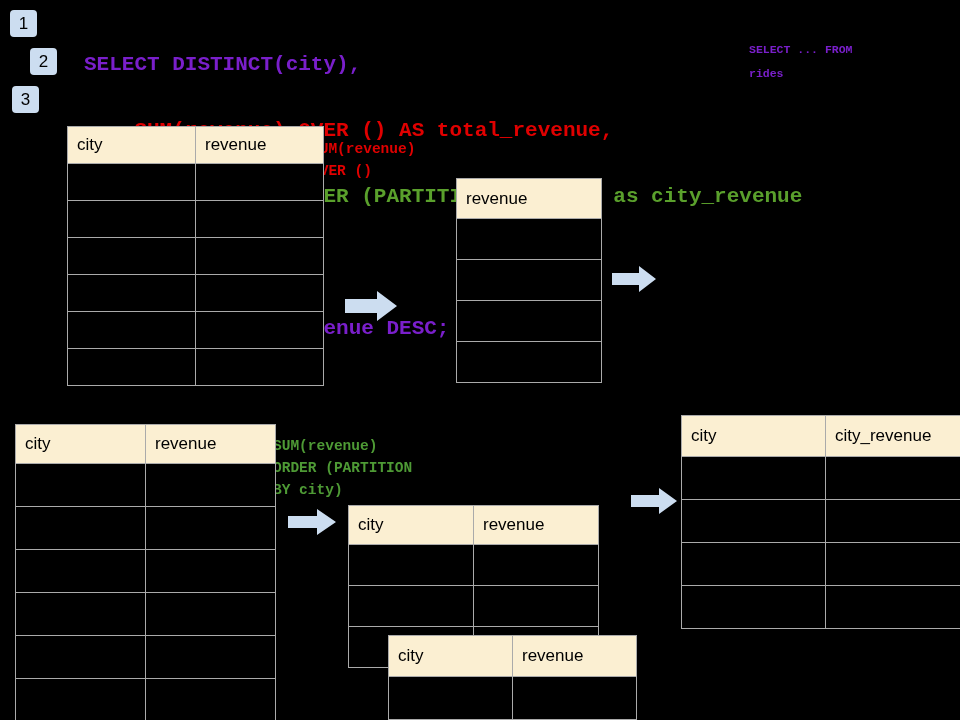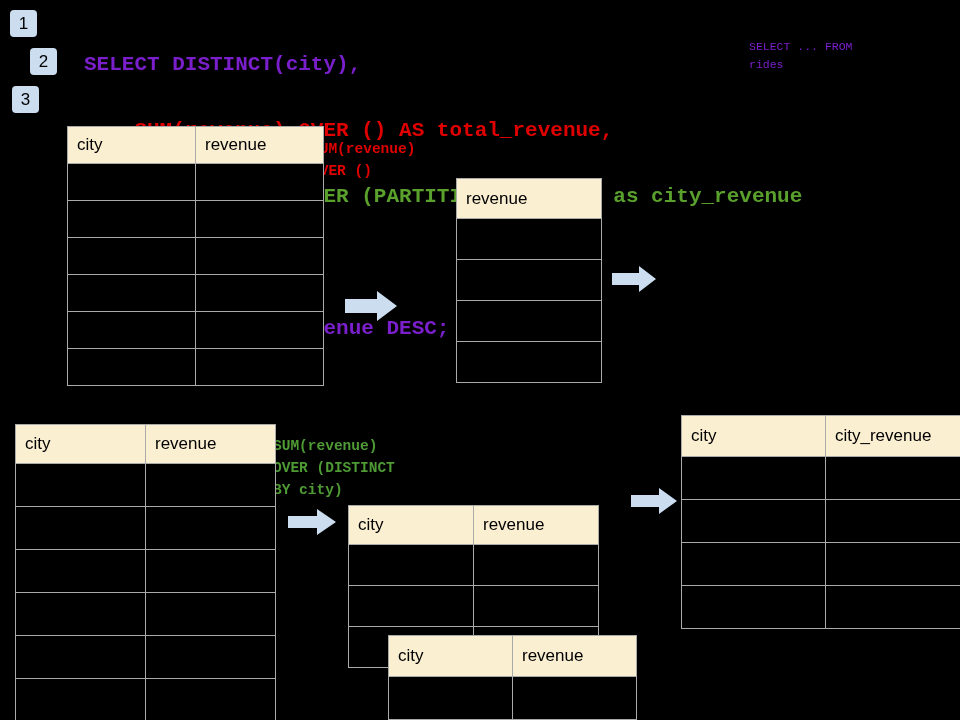--- a/index.html
+++ b/index.html
@@ -33,22 +33,22 @@
   .c-red    { color: #E00000; }
   .c-green  { color: #5AA02C; }
 
   
   .side-note {
     position: absolute;
     left: 749px;
     top: 38px;
     font-family: "Liberation Mono", "DejaVu Sans Mono", monospace;
     font-size: 11.5px;
-    line-height: 18px;
-    font-weight: normal;
+    line-height: 24px;
+    font-weight: bold;
     color: #7A1FCB;
     white-space: pre;
   }
 
   
   .badge {
     position: absolute;
     background: #CCDDF0;
     color: #000000;
     border-radius: 4px;
@@ -115,21 +115,21 @@
 rides</div>
 
   <div class="badge" style="left:10px; top:10px; width:27px; height:27px;">1</div>
   <div class="badge" style="left:30px; top:48px; width:27px; height:27px;">2</div>
   <div class="badge" style="left:12px; top:86px; width:27px; height:27px;">3</div>
 
   <div class="annot annot-red" style="left:311px; top:138px;">SUM(revenue)
 OVER ()</div>
 
   <div class="annot annot-green" style="left:273px; top:435px;">SUM(revenue)
-OVER (DISTINCT
+ORDER (PARTITION
 BY city)</div>
 
   <table class="tbl" style="left:67px; top:126px; width:236px;">
     <tbody>
         <tr>
       <td class="hd" style="width:118px; height:36px;">city</td>
       <td class="hd" style="width:118px; height:36px;">revenue</td>
     </tr>
     <tr>
           <td style="height:36px;"></td>

